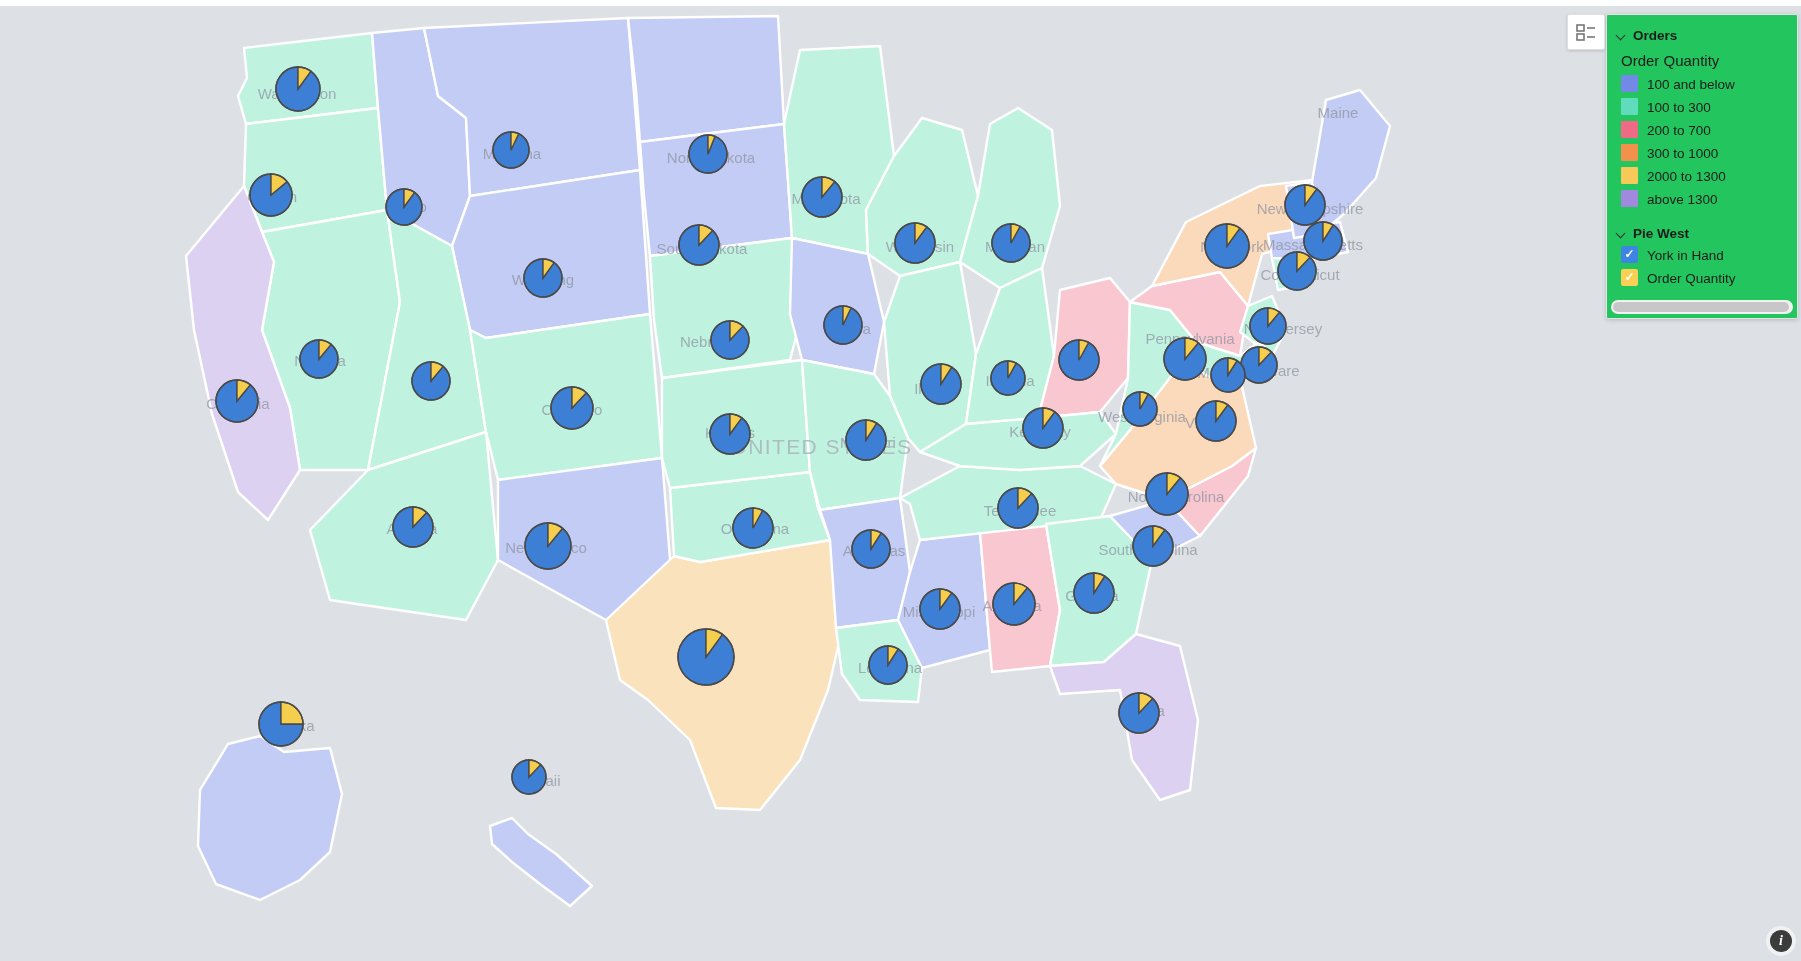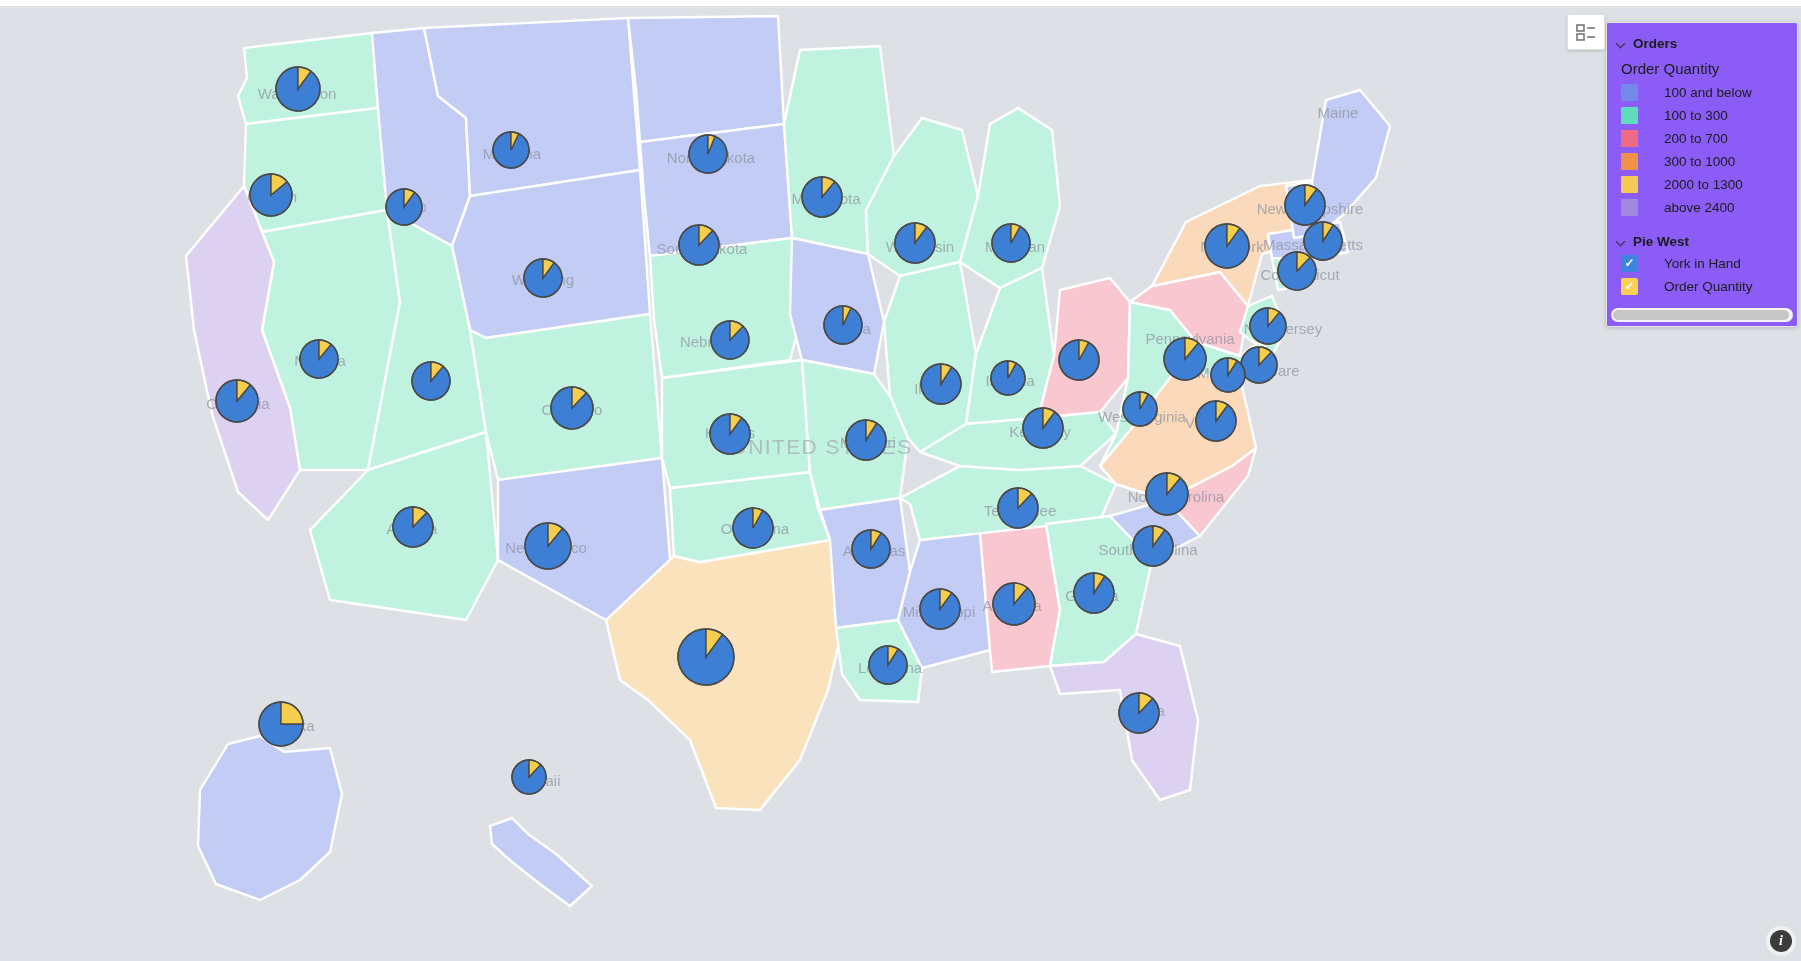--- a/index.html
+++ b/index.html
@@ -32,23 +32,23 @@
   .country-label {
     fill: #a9b6bb; font-family: "Liberation Sans", sans-serif;
     font-size: 21px; letter-spacing: 1.4px; font-weight: 400;
     text-anchor: middle; dominant-baseline: middle;
     opacity: .85; pointer-events: none;
   }
   .pie-outline { stroke: #4a4a4a; stroke-width: 1.4; }
 
   
   #legend-panel {
-    position: absolute; top: 22px; right: 3px;
+    position: absolute; top: 14px; right: 3px;
     width: 192px;
-    background: #8b5cf6;
+    background: #22c55e;
     border: 1px solid #e3e3e3;
     border-radius: 2px;
     box-shadow: 0 1px 4px rgba(0,0,0,.18);
     padding: 0;
     box-sizing: border-box;
     z-index: 30;
   }
   #legend-inner { padding: 10px 0 6px 0; }
   .legend-section-head {
     display: flex; align-items: center; gap: 6px;
@@ -64,21 +64,21 @@
     content: ""; position: absolute; left: 0; top: 1px;
     width: 6px; height: 6px;
     border-right: 1.6px solid #333; border-bottom: 1.6px solid #333;
     transform: rotate(45deg);
   }
   .legend-title {
     padding: 6px 12px 4px 14px;
     font-size: 15px; color: #1c1c1c; font-weight: 400;
   }
   .legend-row {
-    display: flex; align-items: center; gap: 26px;
+    display: flex; gap: 9px;
     padding: 2px 12px 2px 14px;
     font-size: 13.5px; color: #1c1c1c;
     cursor: pointer; line-height: 19px;
   }
   .swatch {
     width: 17px; height: 17px; flex: 0 0 auto; border-radius: 1px;
   }
   .cbox {
     width: 17px; height: 17px; flex: 0 0 auto; border-radius: 2px;
     color: #fff; font-size: 12px; line-height: 17px;
@@ -501,21 +501,21 @@
           <div class="legend-row">
             <span class="swatch" style="background: rgb(242, 145, 75);"></span>
             <span>300 to 1000</span>
           </div>
           <div class="legend-row">
             <span class="swatch" style="background: rgb(246, 201, 88);"></span>
             <span>2000 to 1300</span>
           </div>
           <div class="legend-row">
             <span class="swatch" style="background: rgb(161, 137, 224);"></span>
-            <span>above 2400</span>
+            <span>above 1300</span>
           </div>
         </div>
 
       <div class="legend-gap"></div>
 
       <div class="legend-section-head">
         <span class="chev"></span>
         <span>Pie West</span>
       </div>
       <div id="pie-items">

